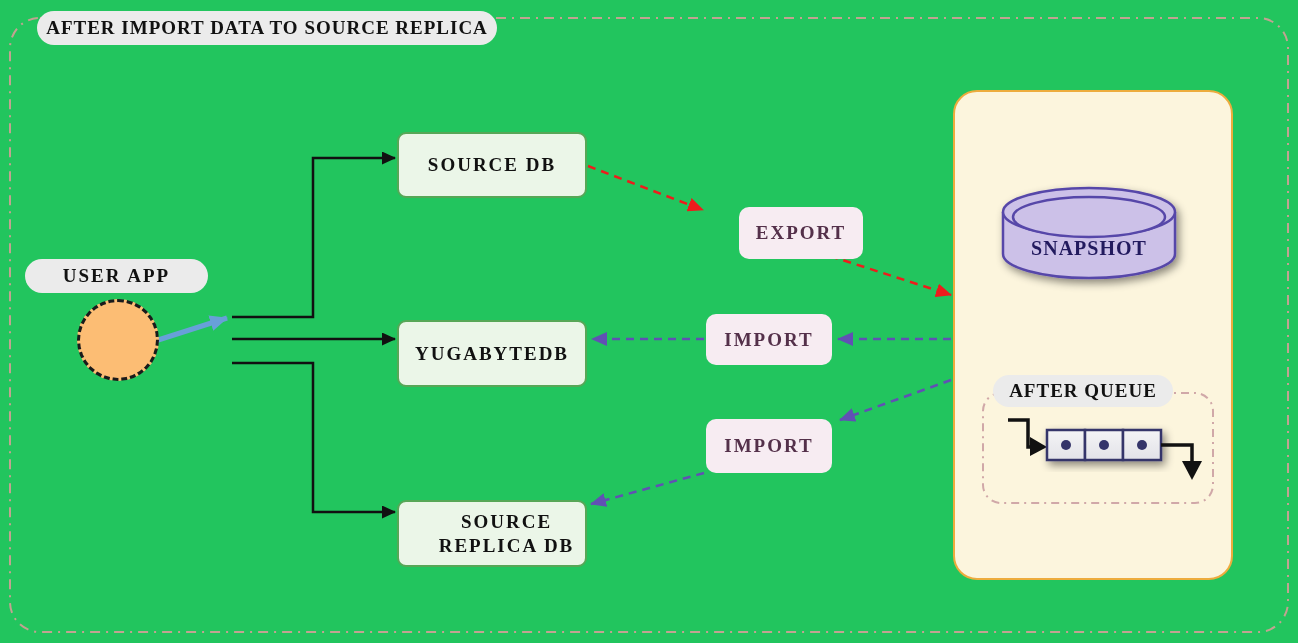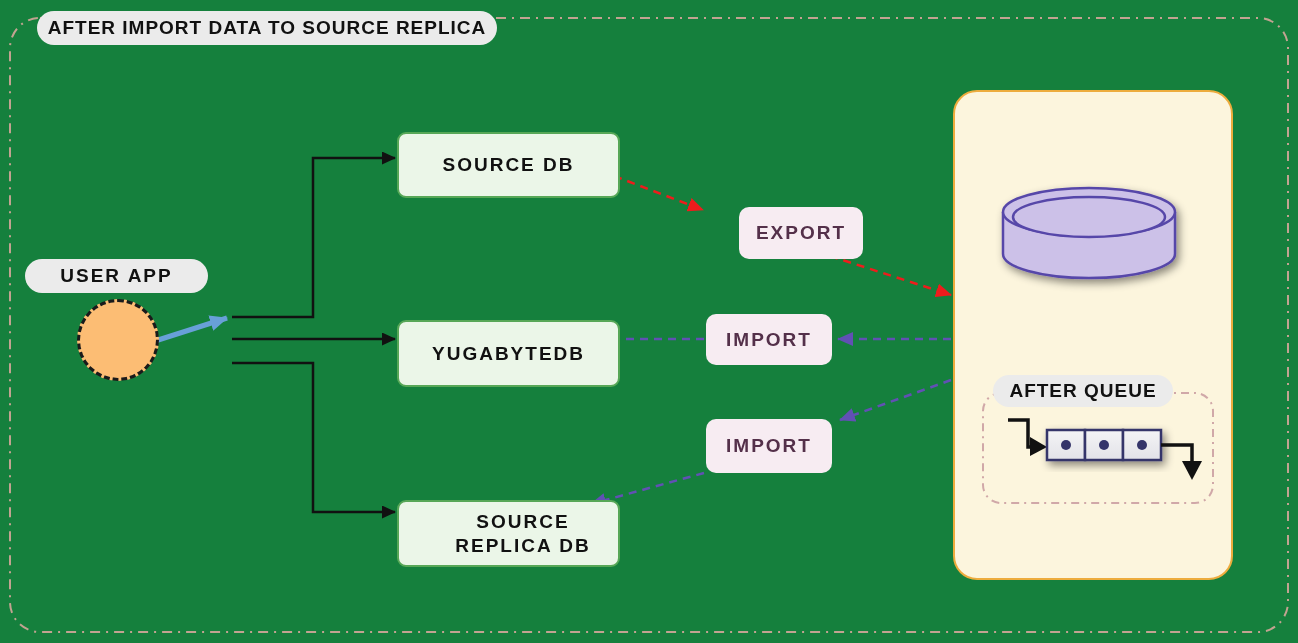--- a/index.html
+++ b/index.html
@@ -1,27 +1,27 @@
 <!DOCTYPE html>
 <html><head>
 <meta charset="utf-8">
 <style>
   html,body{margin:0;padding:0;background:#ffffff;}
   .canvas{
-    position:relative;width:1298px;height:643px;background:#15803d;overflow:hidden;
-    font-family:Liberation Sans, sans-serif;font-weight:bold;color:#111;
+    position:relative;width:1298px;height:643px;background:#22c55e;overflow:hidden;
+    font-family:Liberation Serif, serif;font-weight:bold;color:#111;
   }
   svg.layer{position:absolute;left:0;top:0;z-index:2;}
   .pill{
     position:absolute;z-index:3;background:#ebebeb;border-radius:18px;
     display:flex;align-items:center;justify-content:center;text-align:center;
     font-size:19px;letter-spacing:1px;white-space:nowrap;color:#111;
   }
   .db-node{
-    position:absolute;z-index:3;width:223px;height:66px;background:#ebf6e8;
+    position:absolute;z-index:3;width:190px;height:66px;background:#ebf6e8;
     border:2px solid #57a757;border-radius:9px;box-sizing:border-box;
     display:flex;flex-direction:column;align-items:center;justify-content:center;
     font-size:19px;letter-spacing:2px;line-height:24px;color:#111;
   }
   .flow-label{
     position:absolute;z-index:3;background:#f7ecf2;border-radius:10px;
     display:flex;align-items:center;justify-content:center;
     font-size:19px;letter-spacing:2px;color:#54304a;
   }
   .user-circle{
@@ -131,18 +131,21 @@
     <span>EXPORT</span>
   </div>
   <div class="flow-label" style="left:706px;top:314px;width:126px;height:51px;">
     <span>IMPORT</span>
   </div>
   <div class="flow-label" style="left:706px;top:419px;width:126px;height:54px;">
     <span>IMPORT</span>
   </div>
 
 
+  <div class="snapshot-text">
+    <span>SNAPSHOT</span>
+  </div>
 
   <div class="pill" style="left:993px;top:375px;width:180px;height:32px;border-radius:16px;">
     <span>AFTER QUEUE</span>
   </div>
 
 </div>
 
 </body></html>

